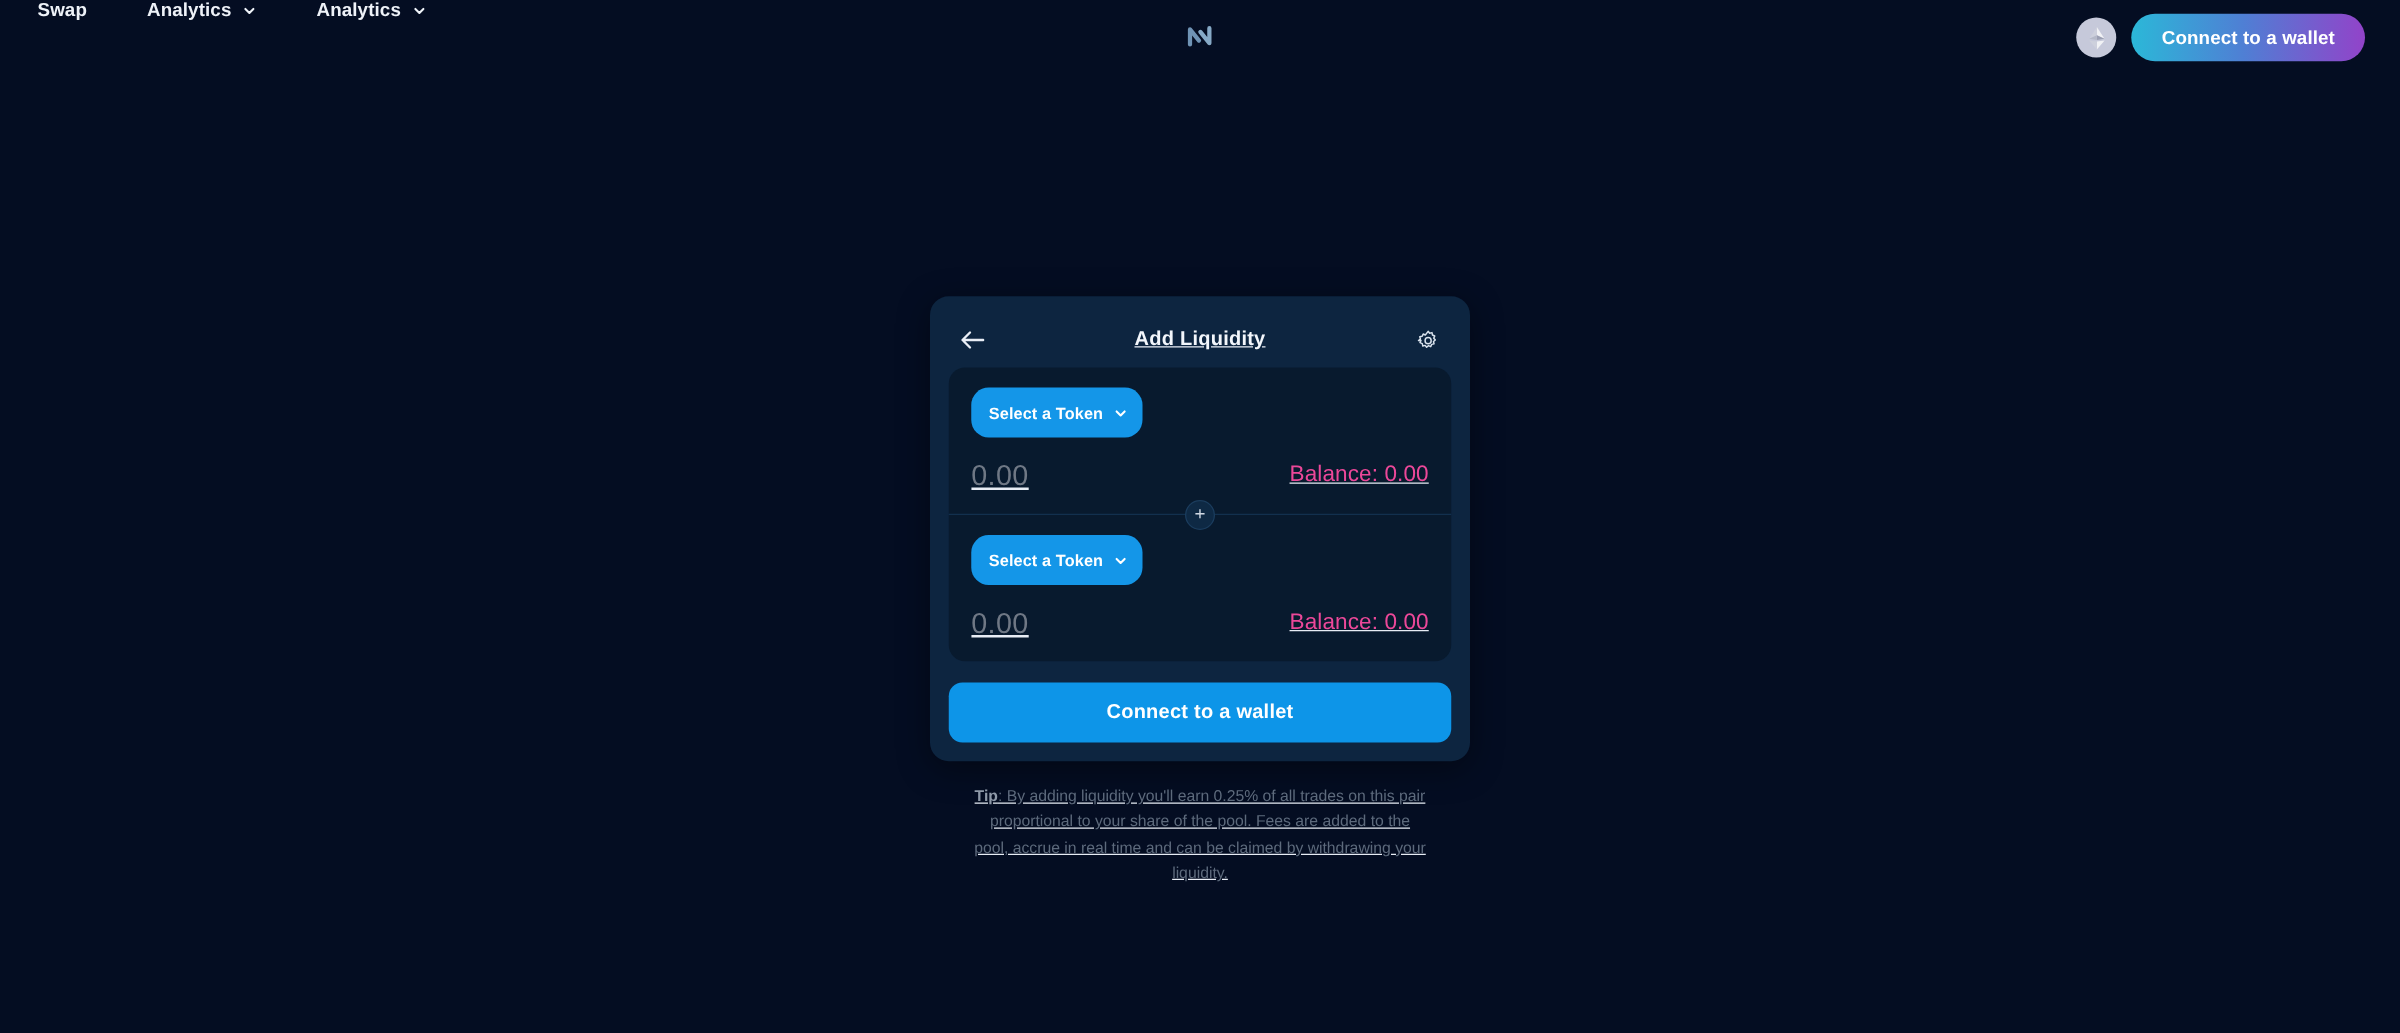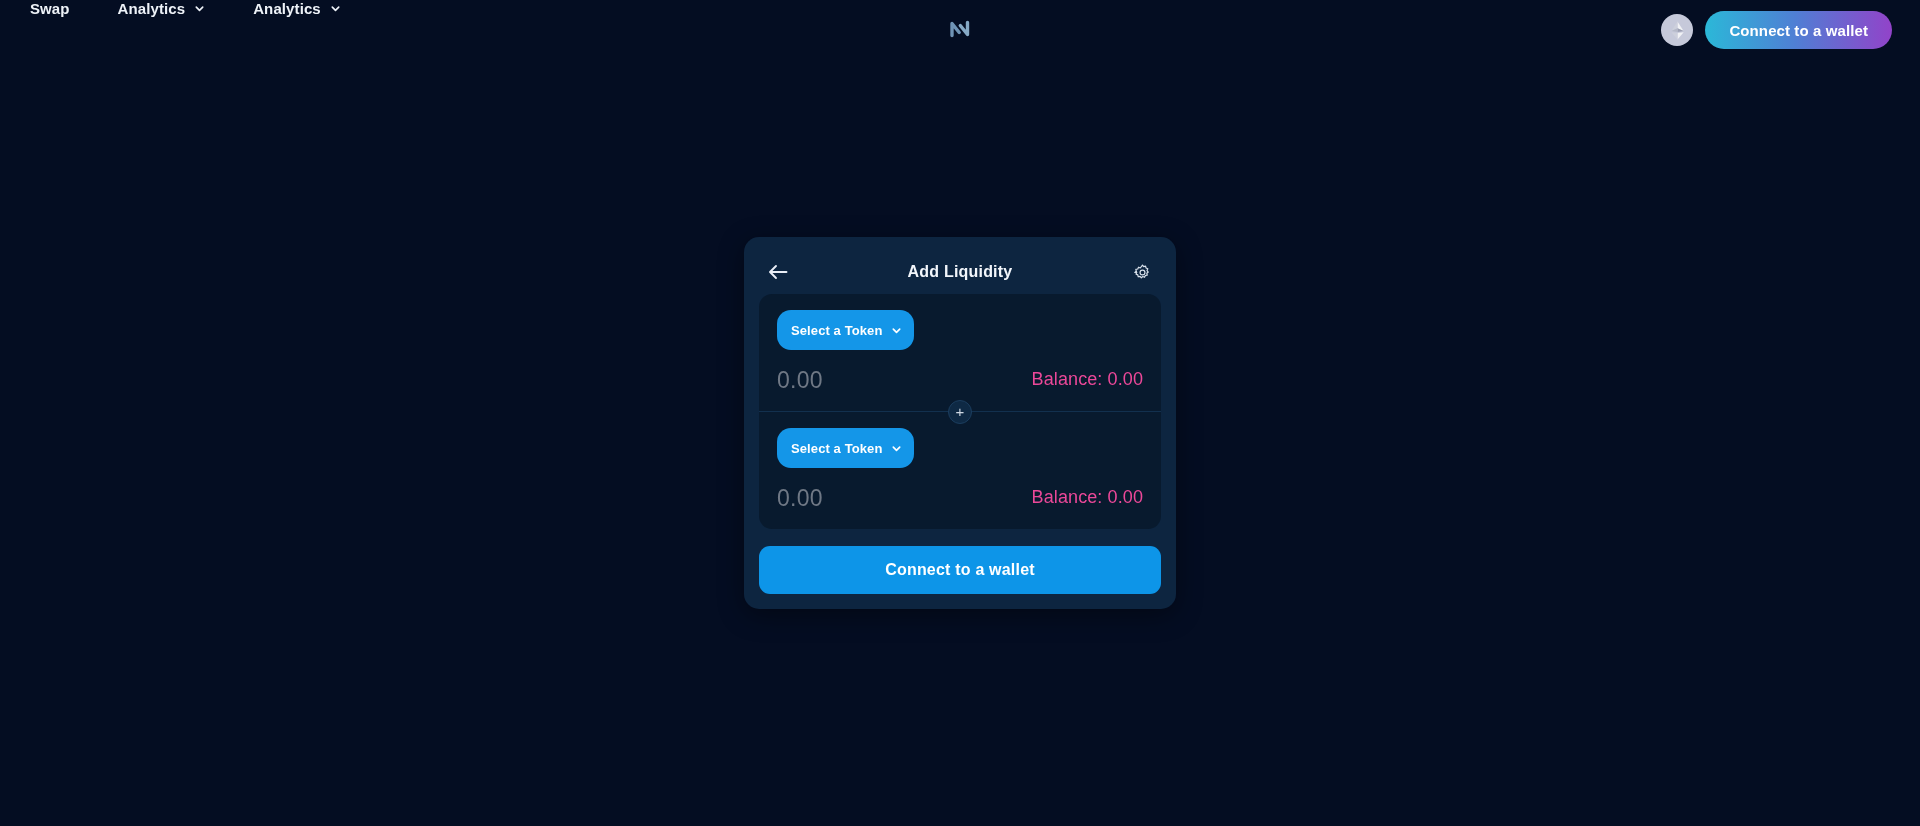--- a/index.html
+++ b/index.html
@@ -104,20 +104,21 @@
     letter-spacing: .1px;
   }
 
   
   .stage {
     width: 100%;
     display: flex;
     flex-direction: column;
     align-items: center;
     padding-top: 177px;
+    text-decoration: underline;
   }
 
   .card {
     width: 432px;
     background: #0d2540;
     border-radius: 15px;
     padding: 13px 15px 15px 15px;
     box-shadow: 0 6px 26px rgba(0,0,0,.40);
   }
 
@@ -366,14 +367,17 @@
           <div class="balance">Balance: 0.00</div>
         </div>
       </div>
 
     </div>
 
     <button class="cta">Connect to a wallet</button>
 
   </div>
 
+  <div class="tip">
+    <b>Tip</b><span>: By adding liquidity you'll earn 0.25% of all trades on this pair proportional to your share of the pool. Fees are added to the pool, accrue in real time and can be claimed by withdrawing your liquidity.</span>
+  </div>
 
 </div>
 
 </body></html>

